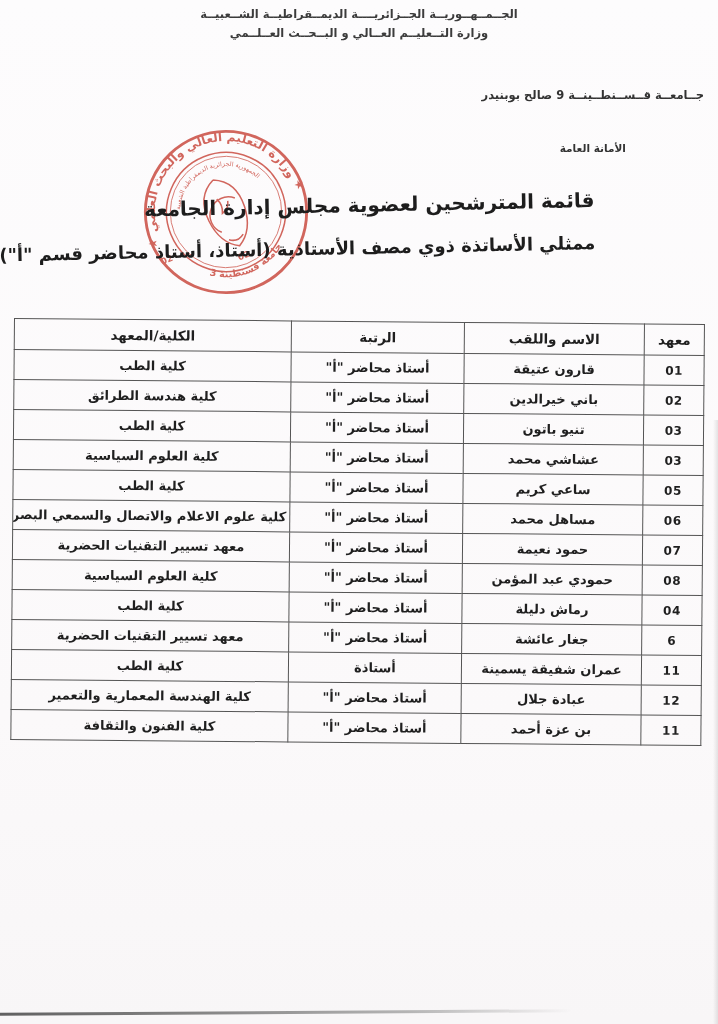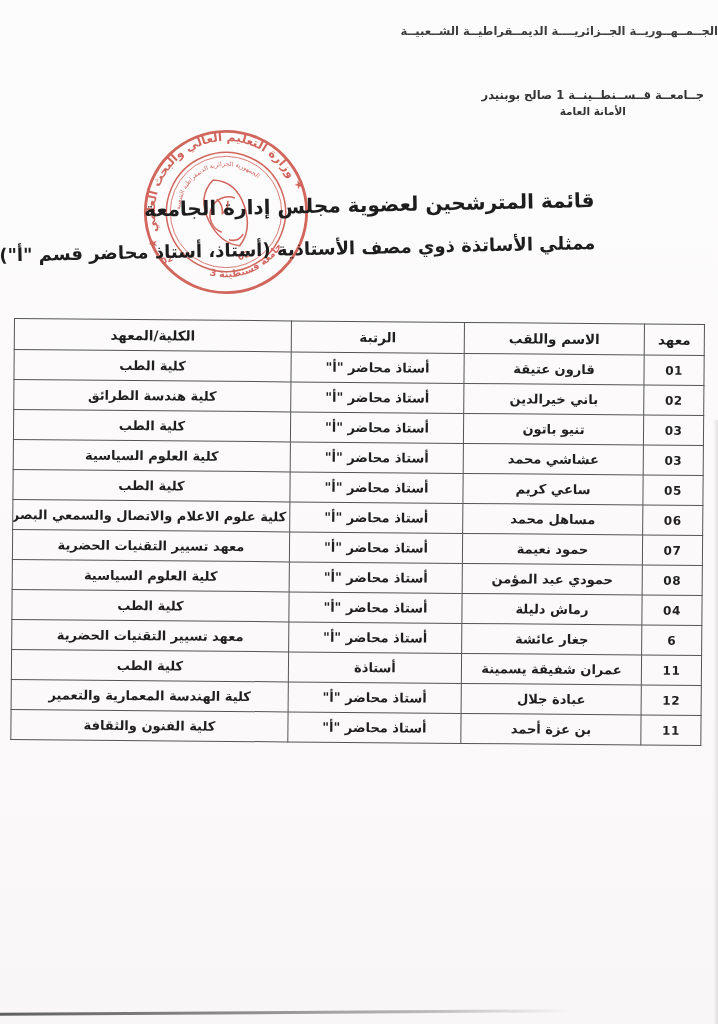--- a/index.html
+++ b/index.html
@@ -7,31 +7,31 @@
     width:718px;height:1024px;
     background:#fcfbfc;
     position:relative;
     overflow:hidden;
     font-family:"DejaVu Sans", sans-serif;
     color:#222;
   }
   .page{position:absolute;inset:0;background:linear-gradient(180deg,#fdfcfd 0%,#fbf9fa 70%,#f8f6f7 100%);}
   
   .gov-header{
-    position:absolute;top:22px;left:0;width:100%;
-    direction:rtl;
+    position:absolute;top:5px;left:0;width:100%;
+    text-align:center;direction:rtl;
     font-size:11.5px;font-weight:bold;color:#3c3c3c;line-height:19px;
   }
   
   .uni-block{
     position:absolute;top:88px;right:14px;
     text-align:center;direction:rtl;color:#333;
   }
   .uni-line{font-size:11.5px;font-weight:bold;line-height:15px;}
-  .sec-line{font-size:10.5px;font-weight:bold;line-height:16px;}
+  .sec-line{font-size:10.5px;font-weight:bold;line-height:16px;margin-top:37px;}
   
   .stamp{
     position:absolute;left:130px;top:116px;width:192px;height:192px;
     transform:rotate(-22deg);
     opacity:.82;z-index:1;
     pointer-events:none;
   }
   
   .title-block{
     position:absolute;top:188px;right:124px;
@@ -70,24 +70,25 @@
     background:linear-gradient(to left,rgba(120,115,118,.18),rgba(120,115,118,0));
   }
 </style>
 </head>
 <body>
 
 <div class="page" data-name="scanned-page">
 
   <div class="gov-header" data-name="government-header">
     <div data-name="republic-title">الجــمــهــوريــة الجــزائريــــة الديمــقراطيــة الشــعبيــة</div>
+    <div data-name="ministry-title">وزارة التــعليــم العــالي و البــحــث العــلــمي</div>
   </div>
 
   <div class="uni-block" data-name="university-block">
-    <div class="uni-line" data-name="university-name">جــامعــة قــســنطــينــة 1 صالح بوبنيدر</div>
+    <div class="uni-line" data-name="university-name">جــامعــة قــســنطــينــة 9 صالح بوبنيدر</div>
     <div class="sec-line" data-name="general-secretariat-label">الأمانة العامة</div>
   </div>
 
   <svg class="stamp" viewBox="0 0 200 200" data-name="official-stamp-icon">
     <defs>
       <path id="arcTop" d="M 26,100 A 74,74 0 0 1 174,100"></path>
       <path id="arcBottom" d="M 32,100 A 68,68 0 0 0 168,100"></path>
       <path id="arcInner" d="M 52,100 A 48,48 0 0 1 148,100"></path>
     </defs>
     <g fill="none" stroke="#c8463b">

